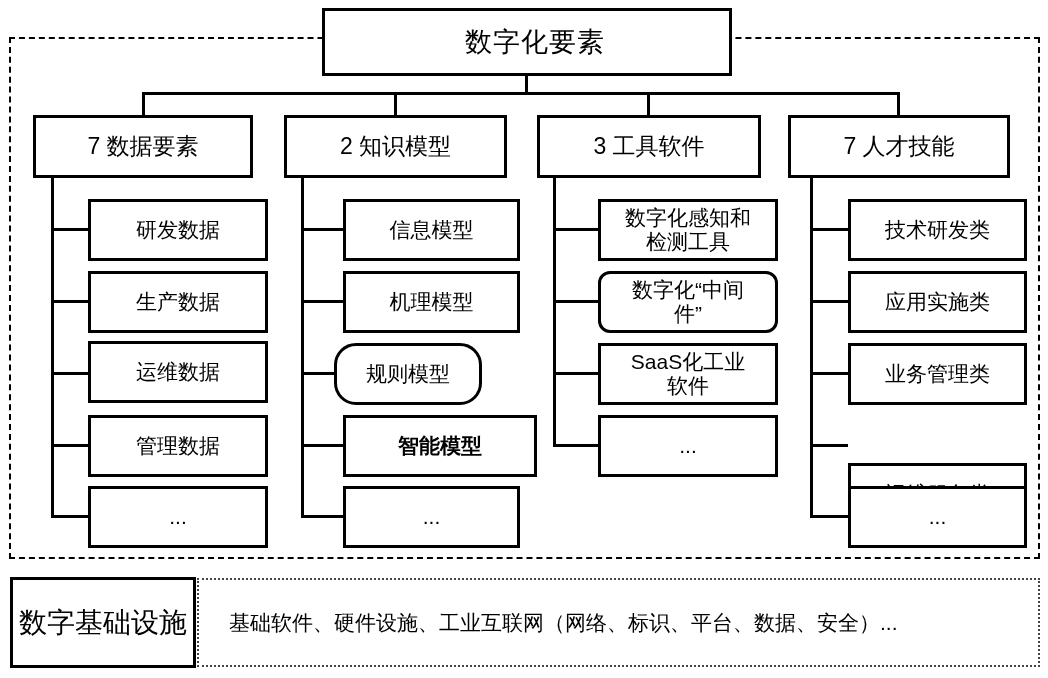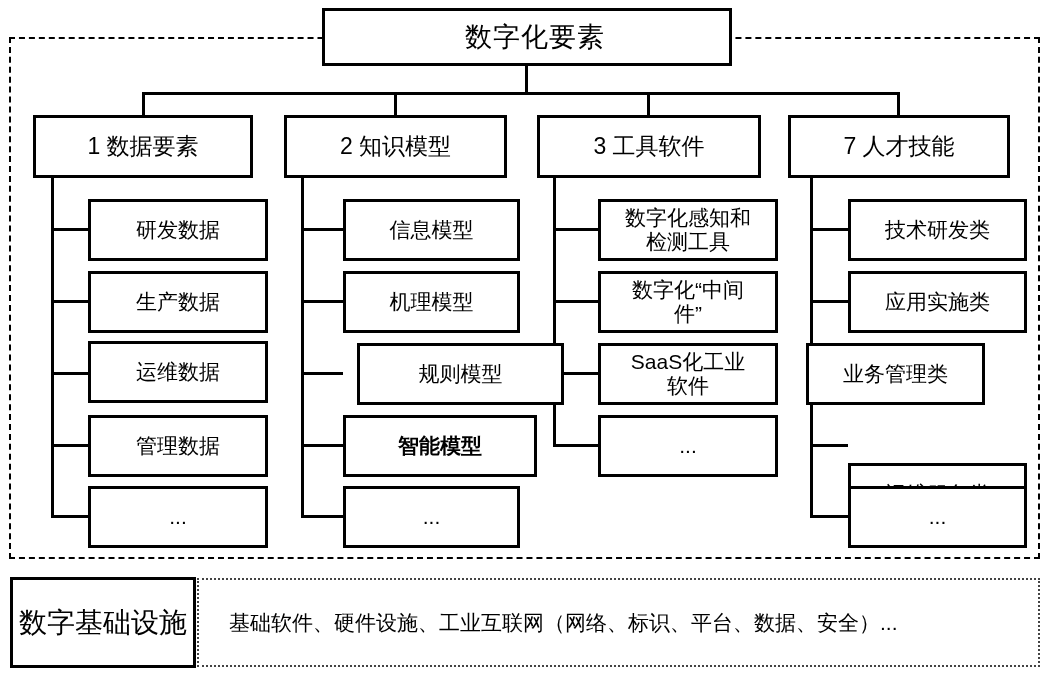--- a/index.html
+++ b/index.html
@@ -23,21 +23,21 @@
     text-align: center;
   }
   .line { position: absolute; background: #000000; }
   .dashed-frame {
     position: absolute;
     box-sizing: border-box;
     border: 2px dashed #000000;
     left: 9px; top: 37px; width: 1031px; height: 522px;
   }
   .title-box {
-    left: 322px; top: 8px; width: 410px; height: 58px;
+    left: 322px; top: 8px; width: 410px; height: 68px;
     font-size: 27px; letter-spacing: 1px; z-index: 3; padding-left: 16px;
   }
   .header-box { top: 115px; height: 63px; font-size: 23px; z-index: 2; }
   .child-box {
     height: 62px; font-size: 21px; line-height: 1.15;
     white-space: pre-line; z-index: 2;
   }
   .infra-label-box {
     left: 10px; top: 577px; width: 186px; height: 91px;
     font-size: 28px;
@@ -66,21 +66,21 @@
   </div>
 
   <div class="line" style="left:525px; top:66px; width:3px; height:26px;"></div>
   <div class="line" style="left:142px; top:92px; width:758px; height:3px;"></div>
   <div class="line" style="left:142px; top:92px; width:3px; height:23px;"></div>
   <div class="line" style="left:394px; top:92px; width:3px; height:23px;"></div>
   <div class="line" style="left:647px; top:92px; width:3px; height:23px;"></div>
   <div class="line" style="left:897px; top:92px; width:3px; height:23px;"></div>
 
   <div class="box header-box" style="left:33px; width:220px;">
-    <span>1 数据要素</span>
+    <span>7 数据要素</span>
   </div>
   <div class="line" style="left:51px; top:178px; width:3px; height:340px;"></div>
   <div class="line" style="left:51px; top:228px; width:37px; height:3px;"></div>
   <div class="line" style="left:51px; top:300px; width:37px; height:3px;"></div>
   <div class="line" style="left:51px; top:372px; width:37px; height:3px;"></div>
   <div class="line" style="left:51px; top:444px; width:37px; height:3px;"></div>
   <div class="line" style="left:51px; top:515px; width:37px; height:3px;"></div>
   <div class="box child-box" style="left:88px; top:199px; width:180px;">
     <span>研发数据</span>
   </div>
@@ -105,21 +105,21 @@
   <div class="line" style="left:301px; top:300px; width:42px; height:3px;"></div>
   <div class="line" style="left:301px; top:372px; width:42px; height:3px;"></div>
   <div class="line" style="left:301px; top:444px; width:42px; height:3px;"></div>
   <div class="line" style="left:301px; top:515px; width:42px; height:3px;"></div>
   <div class="box child-box" style="left:343px; top:271px; width:177px;">
     <span>机理模型</span>
   </div>
   <div class="box child-box" style="left:343px; top:199px; width:177px;">
     <span>信息模型</span>
   </div>
-  <div class="box child-box" style="left:357px; top:343px; width:207px;">
+  <div class="box child-box" style="left:334px; top:343px; width:148px;border-radius:22px;">
     <span>规则模型</span>
   </div>
   <div class="box child-box" style="left:343px; top:415px; width:194px;font-weight:bold;">
     <span>智能模型</span>
   </div>
   <div class="box child-box" style="left:343px; top:486px; width:177px;">
     <span>...</span>
   </div>
 
   <div class="box header-box" style="left:537px; width:224px;">
@@ -127,21 +127,21 @@
   </div>
   <div class="line" style="left:553px; top:178px; width:3px; height:269px;"></div>
   <div class="line" style="left:553px; top:228px; width:45px; height:3px;"></div>
   <div class="line" style="left:553px; top:300px; width:45px; height:3px;"></div>
   <div class="line" style="left:553px; top:372px; width:45px; height:3px;"></div>
   <div class="line" style="left:553px; top:444px; width:45px; height:3px;"></div>
   <div class="box child-box" style="left:598px; top:199px; width:180px;">
     <span>数字化感知和
 检测工具</span>
   </div>
-  <div class="box child-box" style="left:598px; top:271px; width:180px;">
+  <div class="box child-box" style="left:598px; top:271px; width:180px;border-radius:12px;">
     <span>数字化“中间
 件”</span>
   </div>
   <div class="box child-box" style="left:598px; top:343px; width:180px;">
     <span>SaaS化工业
 软件</span>
   </div>
   <div class="box child-box" style="left:598px; top:415px; width:180px;">
     <span>...</span>
   </div>
@@ -154,21 +154,21 @@
   <div class="line" style="left:810px; top:300px; width:38px; height:3px;"></div>
   <div class="line" style="left:810px; top:372px; width:38px; height:3px;"></div>
   <div class="line" style="left:810px; top:444px; width:38px; height:3px;"></div>
   <div class="line" style="left:810px; top:515px; width:38px; height:3px;"></div>
   <div class="box child-box" style="left:848px; top:199px; width:179px;">
     <span>技术研发类</span>
   </div>
   <div class="box child-box" style="left:848px; top:271px; width:179px;">
     <span>应用实施类</span>
   </div>
-  <div class="box child-box" style="left:806px; top:343px; width:179px;">
+  <div class="box child-box" style="left:848px; top:343px; width:179px;">
     <span>业务管理类</span>
   </div>
   <div class="box child-box" style="left:848px; top:415px; width:179px;margin-top:48px;">
     <span>运维服务类</span>
   </div>
   <div class="box child-box" style="left:848px; top:486px; width:179px;">
     <span>...</span>
   </div>
 
   <div class="box infra-label-box">

